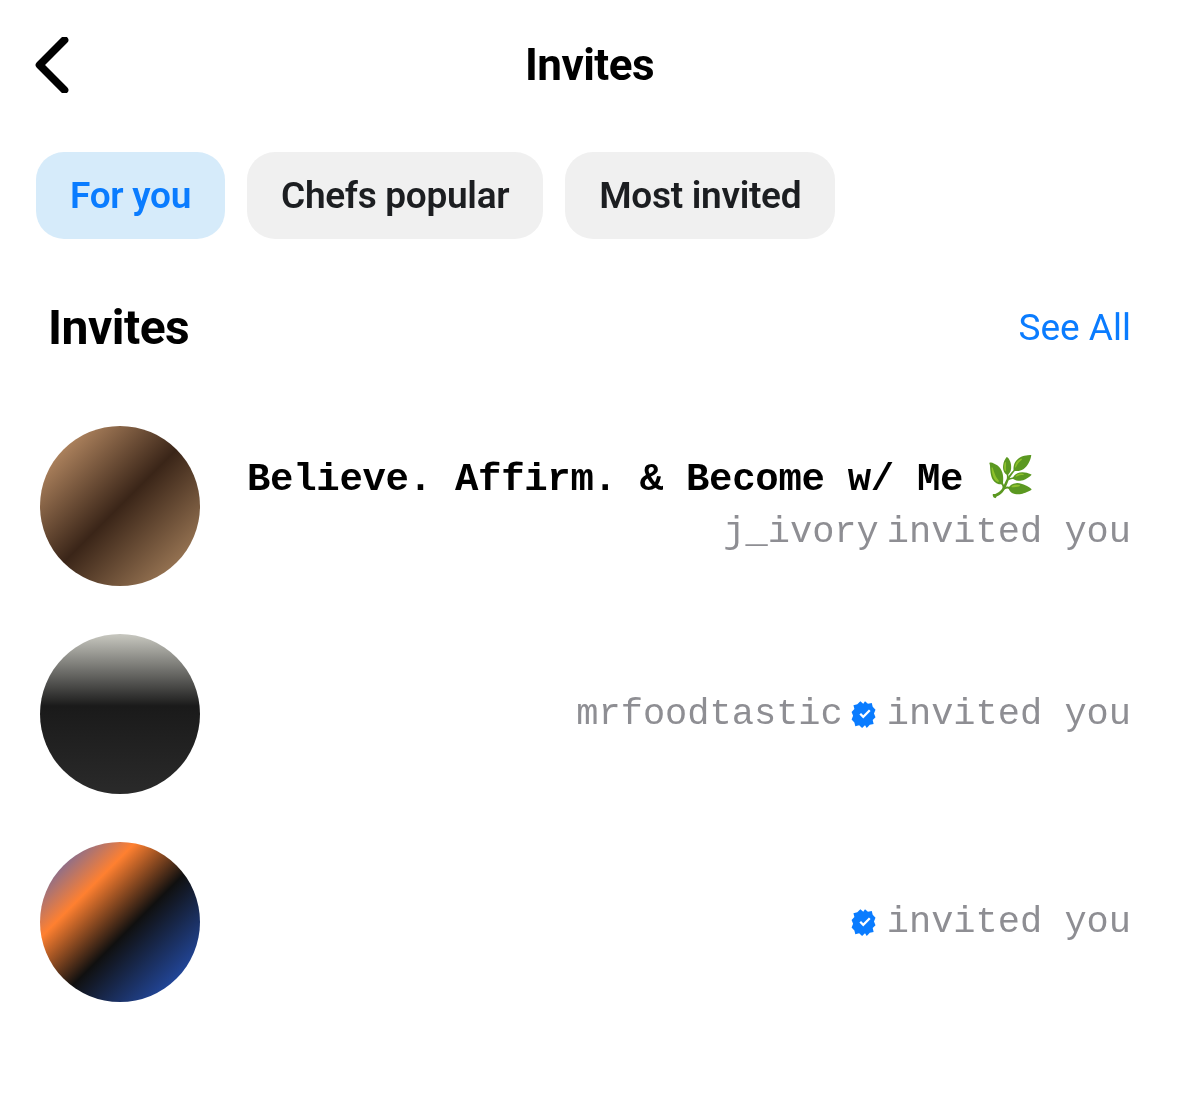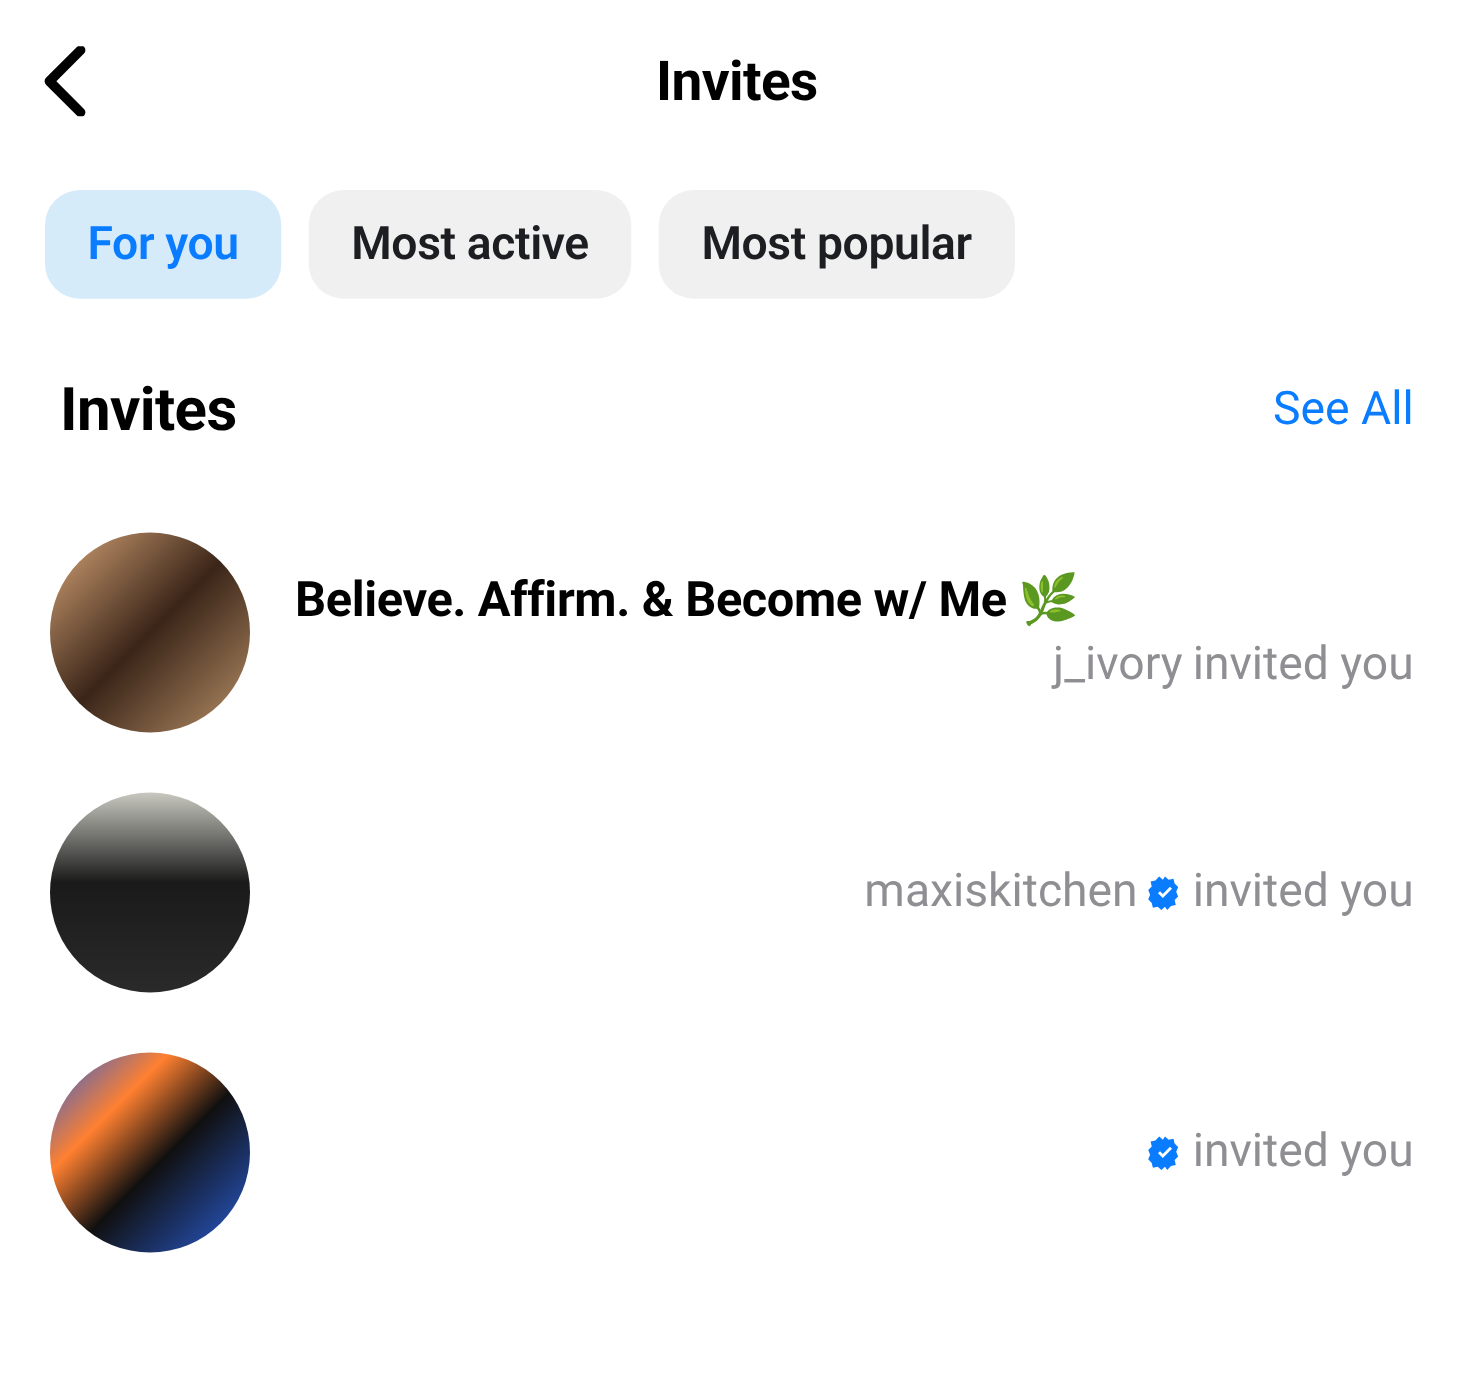--- a/index.html
+++ b/index.html
@@ -86,23 +86,24 @@
       color: #0a7cff;
       cursor: pointer;
       margin-left: 32px;
     }
     .list-container {
       padding: 70px 48px 0 40px;
     }
     .list-item {
       display: flex;
       align-items: center;
-      gap: 36px;
+      gap: 47px;
       margin-bottom: 48px;
       cursor: pointer;
+      font-family: Liberation Mono, monospace;
     }
     .avatar {
       width: 160px;
       height: 160px;
       border-radius: 50%;
       flex-shrink: 0;
       background: #ddd;
     }
     .item-content {
       flex: 1;
@@ -158,22 +159,22 @@
   <div class="back-button">
     <svg viewBox="0 0 24 36">
       <path d="M 20 2 L 4 18 L 20 34" stroke="#000" stroke-width="5" fill="none" stroke-linecap="round" stroke-linejoin="round"></path>
     </svg>
   </div>
   <div class="header-title">Invites</div>
 </div>
 
 <div class="tabs-container">
   <div class="tab active">For you</div>
-  <div class="tab inactive">Most active</div>
-  <div class="tab inactive">Most popular</div>
+  <div class="tab inactive">Chefs popular</div>
+  <div class="tab inactive">Most invited</div>
 </div>
 
 <div class="section-header">
   <div class="section-title">Invites</div>
   <div class="see-all">See All</div>
 </div>
 
 <div class="list-container">
 
   <div class="list-item">
@@ -184,21 +185,21 @@
         <span>j_ivory</span>
         <span>invited you</span>
       </div>
     </div>
   </div>
 
   <div class="list-item">
     <div class="avatar avatar-2"></div>
     <div class="item-content">
       <div class="item-subtitle">
-        <span>maxiskitchen</span>
+        <span>mrfoodtastic</span>
         <span class="verified-badge">
           <svg viewBox="0 0 24 24">
               <path fill="#0a7cff" d="M12 1l2.5 2.3 3.3-.8.8 3.3L21 8.3l-1.3 3.2L21 14.7l-2.4 2.5.8 3.3-3.3.8L13.5 24 12 21.7 9.5 24l-2.5-2.3-3.3.8-.8-3.3L.5 16.7l1.3-3.2L.5 10.3l2.4-2.5-.8-3.3 3.3-.8L8 1l2.5 2.3L12 1z"></path>
               <path fill="#fff" d="M10.5 15.8l-3.3-3.3 1.4-1.4 1.9 1.9 4.9-4.9 1.4 1.4-6.3 6.3z"></path>
             </svg>
         </span>
         <span>invited you</span>
       </div>
     </div>
   </div>

